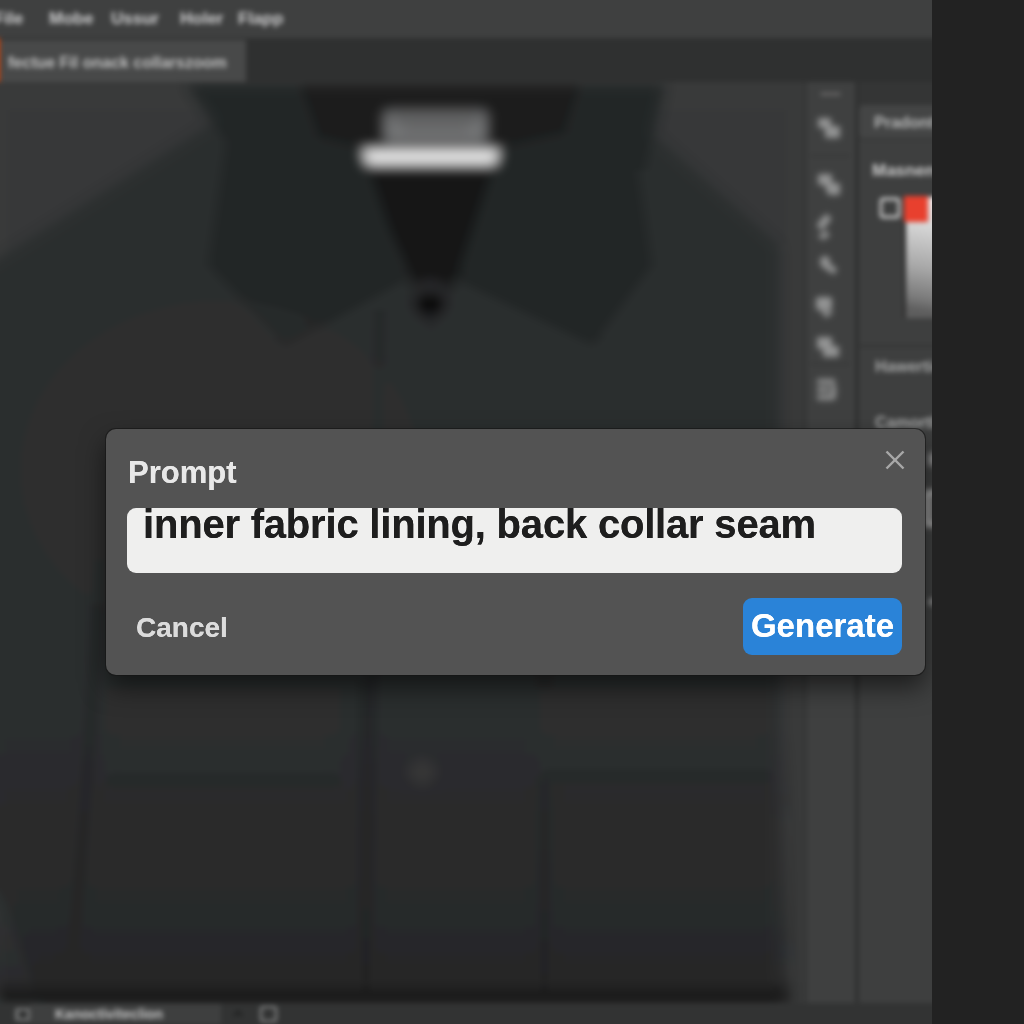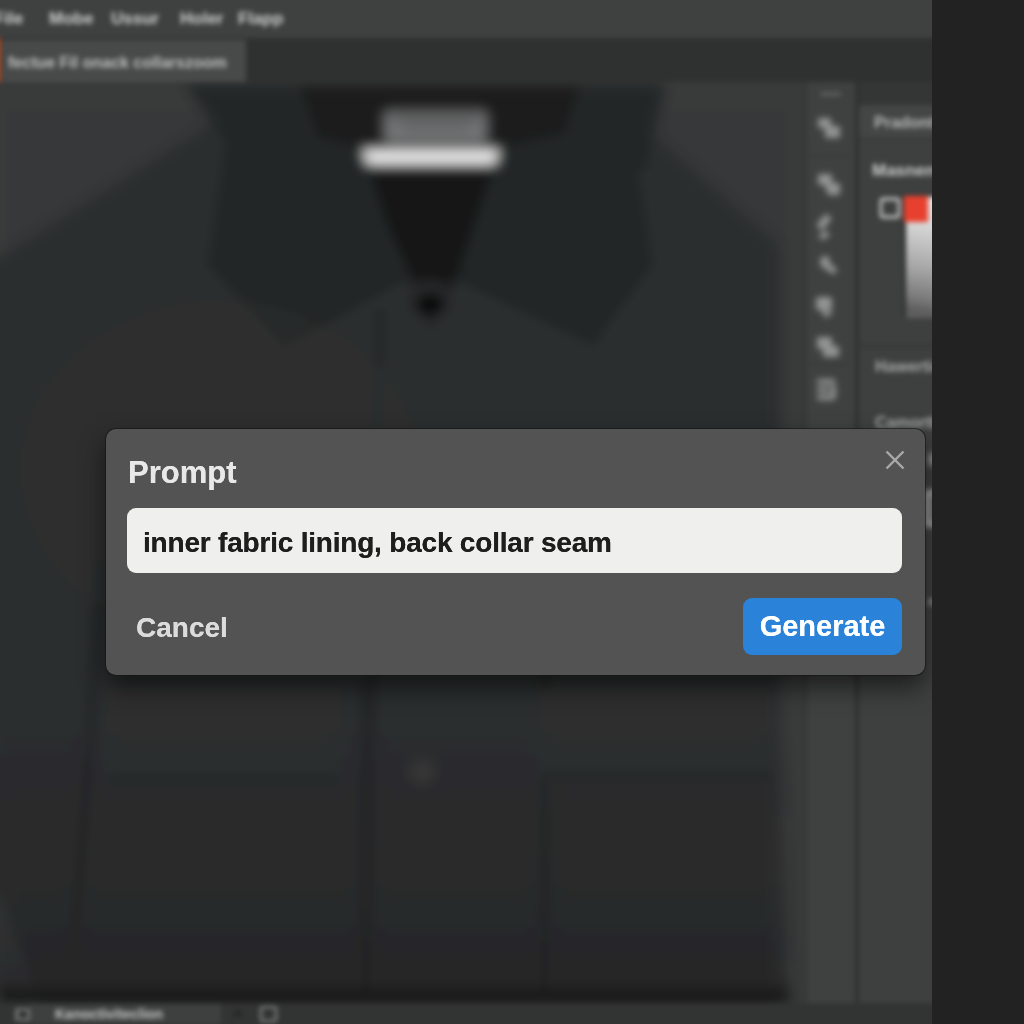--- a/index.html
+++ b/index.html
@@ -8,25 +8,25 @@
   #bg{position:absolute;left:0;top:0;width:1024px;height:1024px;
     filter:blur(2.6px);}
   #bg svg{overflow:visible;}
   #dialog{position:absolute;left:106px;top:429px;width:819px;height:246px;
     background:#535353;border-radius:10px;box-sizing:border-box;
     box-shadow:0 0 0 1px rgba(20,20,20,.6), 0 12px 26px rgba(0,0,0,.55);}
   #ptitle{position:absolute;left:128px;top:455px;font-size:31px;color:#e8e8e8;text-shadow:0 0 0.5px #e8e8e8;}
   #closex{position:absolute;left:883px;top:448px;}
   #pinput{position:absolute;left:127px;top:508px;width:775px;height:65px;
     background:#efefee;border-radius:9px;}
-  #ptext{position:absolute;left:143px;top:510px;line-height:65px;text-shadow:0 0 0.6px #1e1e1e;
-    font-size:28px;color:#1e1e1e;letter-spacing:-0.2px;}
+  #ptext{position:absolute;left:143px;top:492px;line-height:65px;text-shadow:0 0 0.6px #1e1e1e;
+    font-size:40px;color:#1e1e1e;letter-spacing:-0.2px;}
   #cancel{position:absolute;left:136px;top:612px;font-size:28px;color:#dcdcdc;text-shadow:0 0 0.5px #dcdcdc;}
   #gen{position:absolute;left:743px;top:598px;width:159px;height:57px;
-    background:#2a83d8;border-radius:9px;color:#fff;font-size:29px;
+    background:#2a83d8;border-radius:9px;color:#fff;font-size:33px;
     text-align:center;line-height:56px;text-shadow:0 0 0.5px #fff;}
 </style>
 </head>
 <body>
 <div id="stage">
   <div id="bg">
     <svg width="1024" height="1024" viewBox="0 0 1024 1024">
       <defs>
         <filter id="jblur" x="-10%" y="-10%" width="120%" height="120%">
           <feGaussianBlur stdDeviation="6"></feGaussianBlur>

